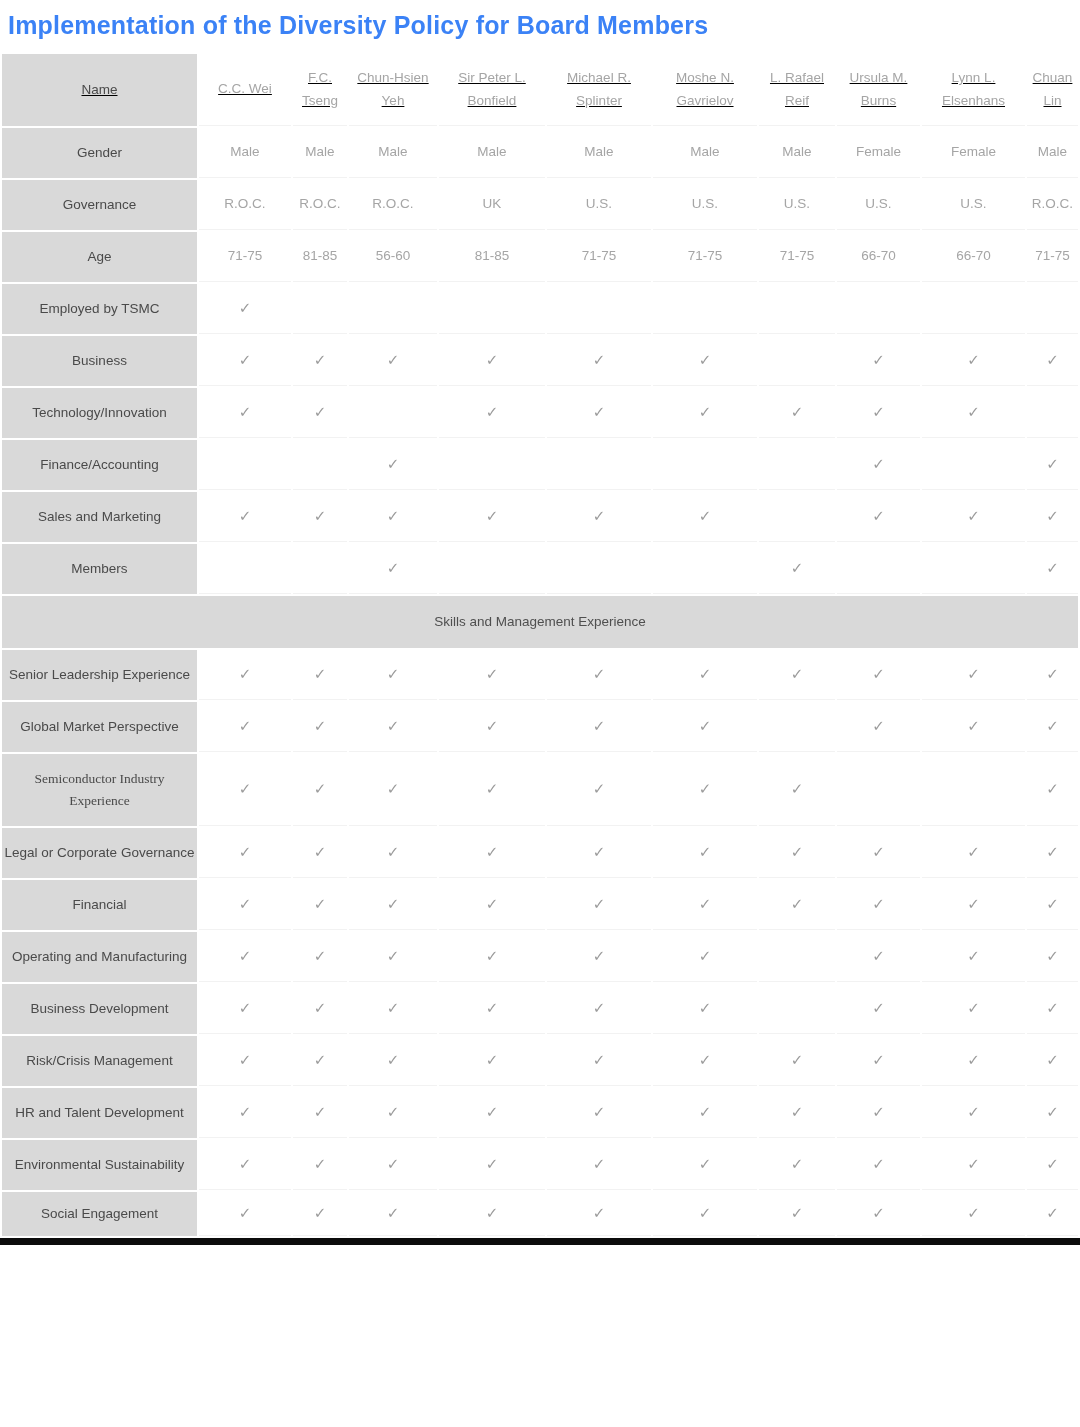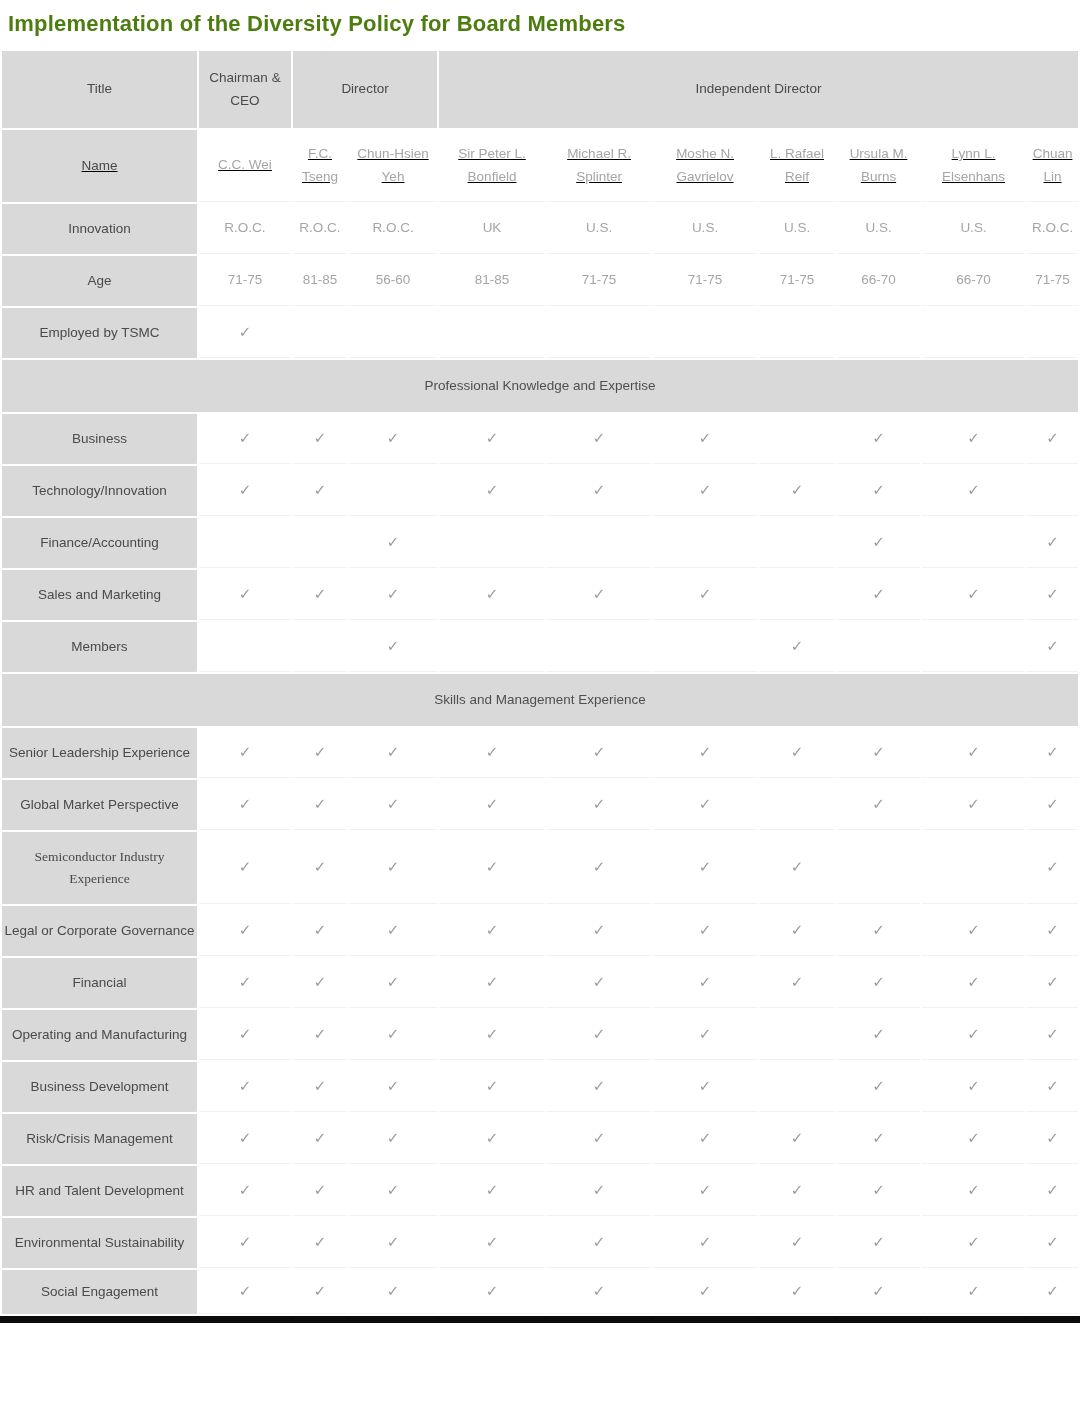--- a/index.html
+++ b/index.html
@@ -1,18 +1,18 @@
 <!DOCTYPE html>
 <html><head>
 <meta charset="utf-8">
 <style>
   html,body{margin:0;padding:0;background:#ffffff;}
   body{font-family:"Liberation Sans","DejaVu Sans",sans-serif;width:1080px;}
   .page-title{
-    font-size:22px;font-weight:bold;color:#4d7c0f;
+    font-size:25px;font-weight:bold;color:#3b82f6;
     padding:11px 0 12px 8px;letter-spacing:.2px;
   }
   table.board{
     width:1080px;table-layout:fixed;
     border-collapse:separate;border-spacing:2px;
     background:#ffffff;
   }
   td{
     text-align:center;vertical-align:middle;
     font-size:13.5px;line-height:1.65;
@@ -45,41 +45,48 @@
       <col style="width: 88px;">
       <col style="width: 106px;">
       <col style="width: 104px;">
       <col style="width: 104px;">
       <col style="width: 76px;">
       <col style="width: 83px;">
       <col style="width: 103px;">
       <col style="width: 51px;">
     </colgroup>
   <tbody>
-      <tr class="r-title">
-        <td class="lbl">Title</td>
-        <td class="grp" colspan="1">Chairman &amp; CEO</td>
-        <td class="grp" colspan="2">Director</td>
-        <td class="grp" colspan="7">Independent Director</td>
-      </tr>
       <tr class="r-name">
         <td class="lbl">Name</td>
         <td class="val">C.C. Wei</td>
         <td class="val">F.C. Tseng</td>
         <td class="val">Chun-Hsien Yeh</td>
         <td class="val">Sir Peter L. Bonfield</td>
         <td class="val">Michael R. Splinter</td>
         <td class="val">Moshe N. Gavrielov</td>
         <td class="val">L. Rafael Reif</td>
         <td class="val">Ursula M. Burns</td>
         <td class="val">Lynn L. Elsenhans</td>
         <td class="val">Chuan Lin</td>
       </tr>
       <tr class="r-std">
-        <td class="lbl">Innovation</td>
+        <td class="lbl">Gender</td>
+        <td class="val">Male</td>
+        <td class="val">Male</td>
+        <td class="val">Male</td>
+        <td class="val">Male</td>
+        <td class="val">Male</td>
+        <td class="val">Male</td>
+        <td class="val">Male</td>
+        <td class="val">Female</td>
+        <td class="val">Female</td>
+        <td class="val">Male</td>
+      </tr>
+      <tr class="r-std">
+        <td class="lbl">Governance</td>
         <td class="val">R.O.C.</td>
         <td class="val">R.O.C.</td>
         <td class="val">R.O.C.</td>
         <td class="val">UK</td>
         <td class="val">U.S.</td>
         <td class="val">U.S.</td>
         <td class="val">U.S.</td>
         <td class="val">U.S.</td>
         <td class="val">U.S.</td>
         <td class="val">R.O.C.</td>
@@ -102,23 +109,20 @@
         <td class="chk"><span class="check">✓</span></td>
         <td class="chk"></td>
         <td class="chk"></td>
         <td class="chk"></td>
         <td class="chk"></td>
         <td class="chk"></td>
         <td class="chk"></td>
         <td class="chk"></td>
         <td class="chk"></td>
         <td class="chk"></td>
-      </tr>
-      <tr class="r-sec">
-        <td class="sec" colspan="11">Professional Knowledge and Expertise</td>
       </tr>
       <tr class="r-std">
         <td class="lbl">Business</td>
         <td class="chk"><span class="check">✓</span></td>
         <td class="chk"><span class="check">✓</span></td>
         <td class="chk"><span class="check">✓</span></td>
         <td class="chk"><span class="check">✓</span></td>
         <td class="chk"><span class="check">✓</span></td>
         <td class="chk"><span class="check">✓</span></td>
         <td class="chk"></td>

